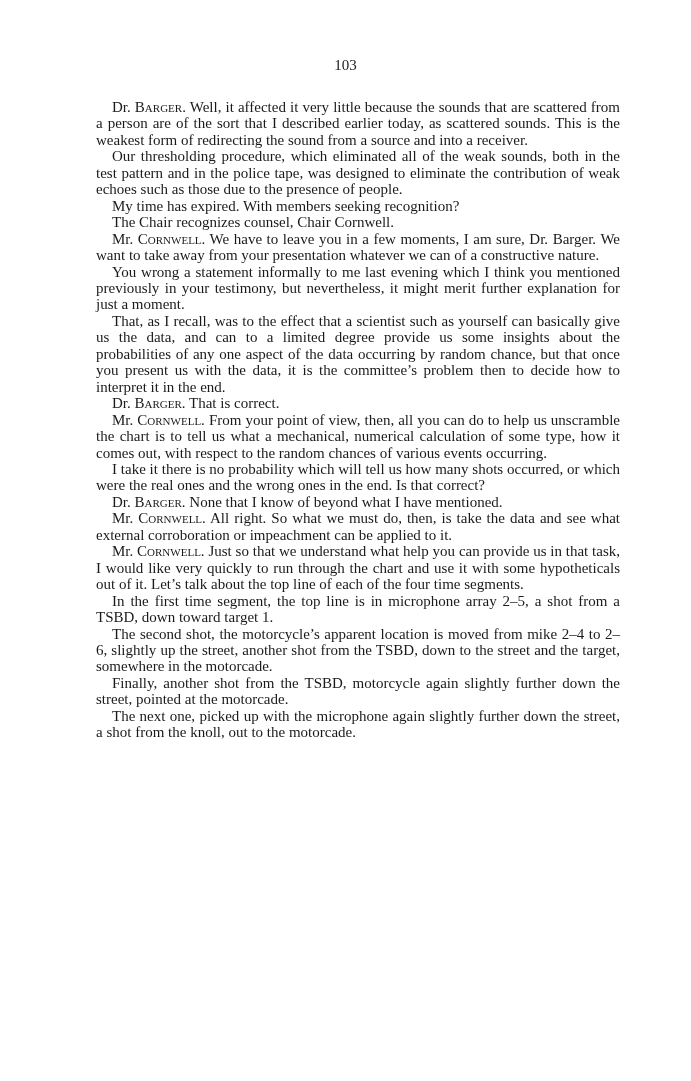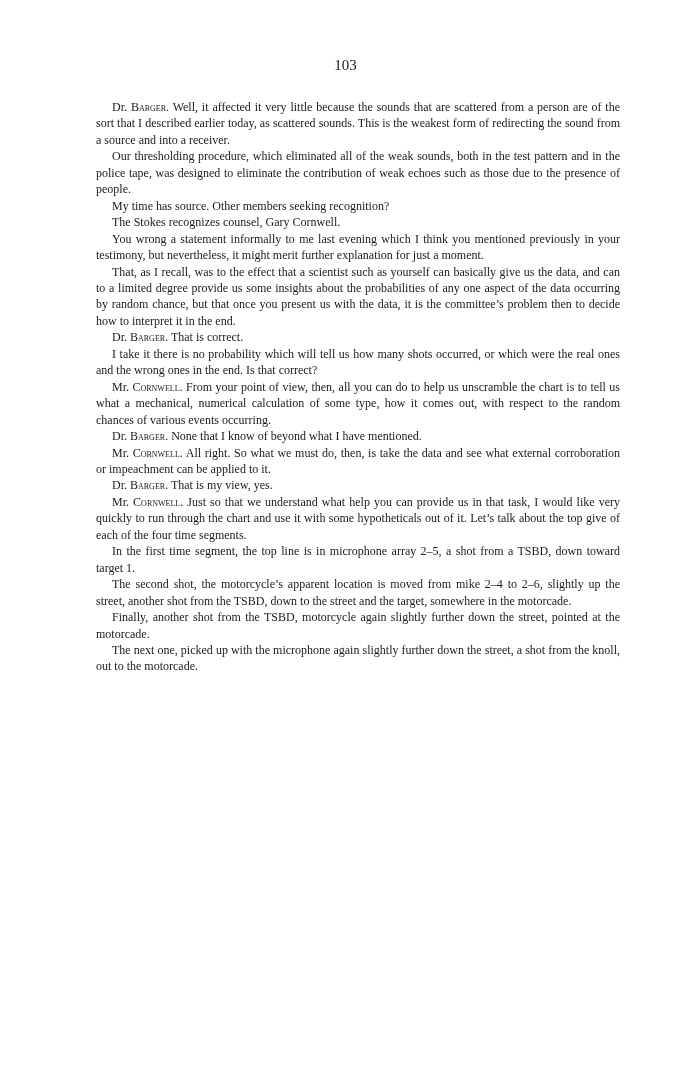--- a/index.html
+++ b/index.html
@@ -3,42 +3,42 @@
 <meta charset="utf-8">
 <style>
   html, body { margin:0; padding:0; background:#ffffff; }
   body { width:691px; height:1081px; position:relative; overflow:hidden; }
   .page-number {
     position:absolute; top:57px; left:0; width:691px; text-align:center;
     font-family:"Liberation Serif", "DejaVu Serif", serif; font-size:15px; color:#1a1a1a;
   }
   .body-text {
     position:absolute; top:99px; left:96px; width:524px;
-    font-family:"Liberation Serif", "DejaVu Serif", serif; font-size:12px;
+    font-family:"Liberation Serif", "DejaVu Serif", serif; font-size:15px;
     line-height:16.45px; color:#1a1a1a;
   }
   .para { margin:0; text-indent:16px; text-align:justify; hyphens:manual; }
   .sc { font-variant:small-caps; }
 </style>
 </head>
 <body>
 
 <div class="page-number">103</div>
 
 <div class="body-text" id="body">
     <p class="para"><span>Dr. </span><span class="sc">Barger</span><span>. Well, it affected it very little because the sounds that are scattered from a person are of the sort that I described earlier today, as scattered sounds. This is the weakest form of redirecting the sound from a source and into a receiver.</span></p>
     <p class="para"><span>Our thresholding procedure, which eliminated all of the weak sounds, both in the test pattern and in the police tape, was designed to eliminate the contribution of weak echoes such as those due to the presence of people.</span></p>
-    <p class="para"><span>My time has source. Other members seeking recognition?</span></p>
-    <p class="para"><span>The Stokes recognizes counsel, Gary Cornwell.</span></p>
+    <p class="para"><span>My time has expired. With members seeking recognition?</span></p>
+    <p class="para"><span>The Chair recognizes counsel, Chair Cornwell.</span></p>
+    <p class="para"><span>Mr. </span><span class="sc">Cornwell</span><span>. We have to leave you in a few moments, I am sure, Dr. Barger. We want to take away from your presentation whatever we can of a constructive nature.</span></p>
     <p class="para"><span>You wrong a statement informally to me last evening which I think you mentioned previously in your testimony, but nevertheless, it might merit further explanation for just a moment.</span></p>
     <p class="para"><span>That, as I recall, was to the effect that a scientist such as yourself can basically give us the data, and can to a limited degree provide us some insights about the probabilities of any one aspect of the data occurring by random chance, but that once you present us with the data, it is the committee’s problem then to decide how to interpret it in the end.</span></p>
     <p class="para"><span>Dr. </span><span class="sc">Barger</span><span>. That is correct.</span></p>
+    <p class="para"><span>Mr. </span><span class="sc">Cornwell</span><span>. From your point of view, then, all you can do to help us unscramble the chart is to tell us what a mechanical, numerical calculation of some type, how it comes out, with respect to the random chances of various events occurring.</span></p>
     <p class="para"><span>I take it there is no probability which will tell us how many shots occurred, or which were the real ones and the wrong ones in the end. Is that correct?</span></p>
-    <p class="para"><span>Mr. </span><span class="sc">Cornwell</span><span>. From your point of view, then, all you can do to help us unscramble the chart is to tell us what a mechanical, numerical calculation of some type, how it comes out, with respect to the random chances of various events occurring.</span></p>
     <p class="para"><span>Dr. </span><span class="sc">Barger</span><span>. None that I know of beyond what I have mentioned.</span></p>
     <p class="para"><span>Mr. </span><span class="sc">Cornwell</span><span>. All right. So what we must do, then, is take the data and see what external corroboration or impeachment can be applied to it.</span></p>
-    <p class="para"><span>Dr. </span><span class="sc">Barger</span><span>. That is my view, yes.</span></p>
-    <p class="para"><span>Mr. </span><span class="sc">Cornwell</span><span>. Just so that we understand what help you can provide us in that task, I would like very quickly to run through the chart and use it with some hypotheticals out of it. Let’s talk about the top give of each of the four time segments.</span></p>
+    <p class="para"><span>Mr. </span><span class="sc">Cornwell</span><span>. Just so that we understand what help you can provide us in that task, I would like very quickly to run through the chart and use it with some hypotheticals out of it. Let’s talk about the top line of each of the four time segments.</span></p>
     <p class="para"><span>In the first time segment, the top line is in microphone array 2–5, a shot from a TSBD, down toward target 1.</span></p>
     <p class="para"><span>The second shot, the motorcycle’s apparent location is moved from mike 2–4 to 2–6, slightly up the street, another shot from the TSBD, down to the street and the target, somewhere in the motor­cade.</span></p>
     <p class="para"><span>Finally, another shot from the TSBD, motorcycle again slightly further down the street, pointed at the motorcade.</span></p>
     <p class="para"><span>The next one, picked up with the microphone again slightly further down the street, a shot from the knoll, out to the motor­cade.</span></p>
   </div>
 
 </body></html>

